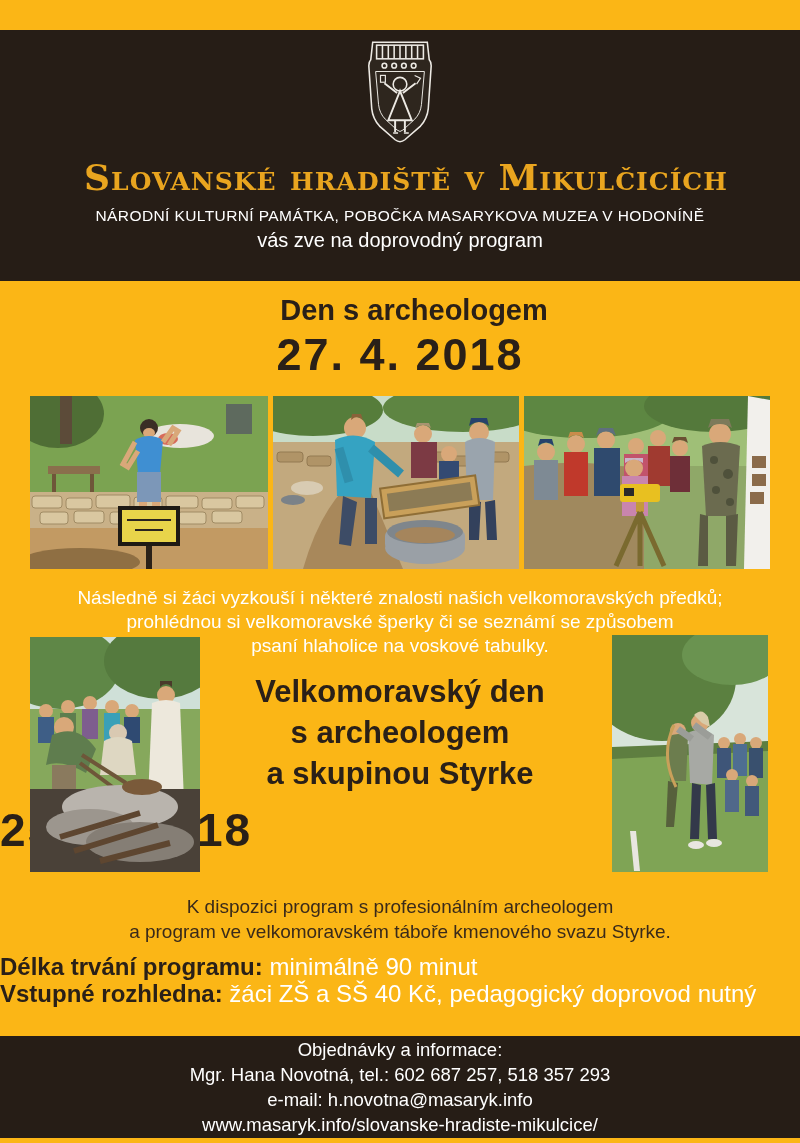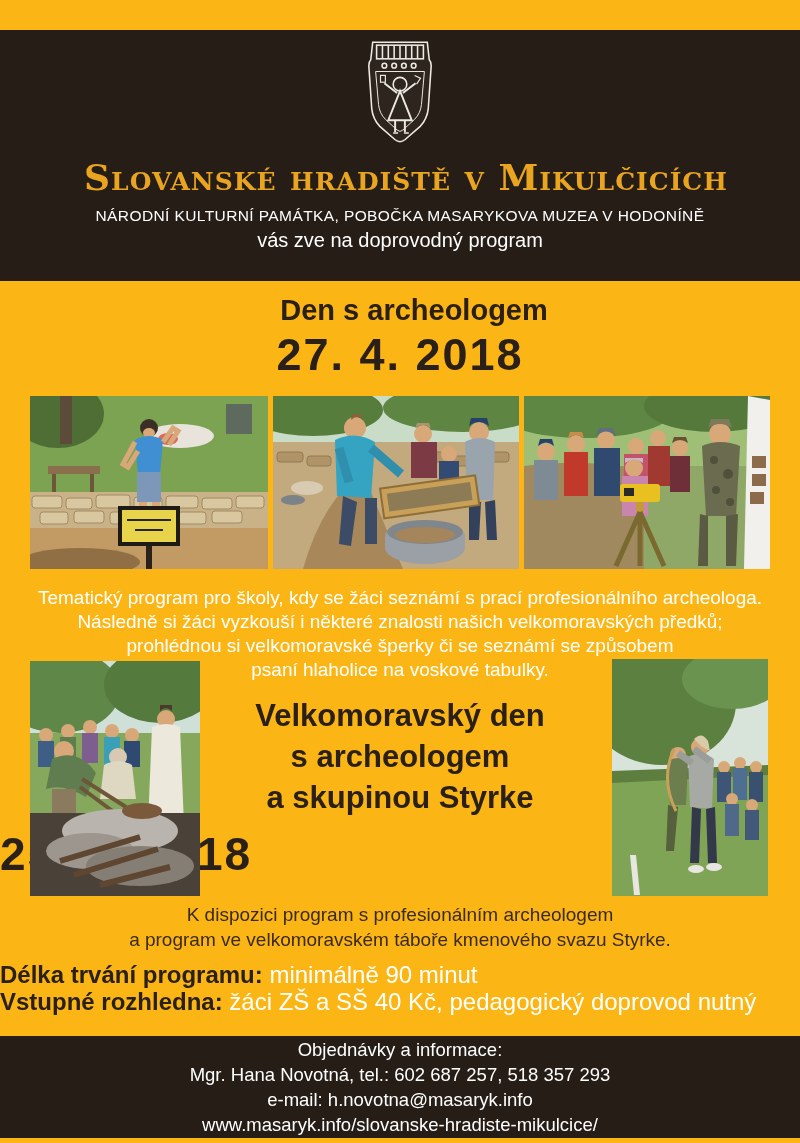--- a/index.html
+++ b/index.html
@@ -47,21 +47,21 @@
 
   
   .event2{ position:relative; height:218px; margin-top:0; }
   .photo-left{ position:absolute; left:30px; top:-21px; width:170px; height:235px; overflow:hidden; }
   .photo-right{ position:absolute; right:32px; top:-23px; width:156px; height:237px; overflow:hidden; }
   .event2-center{ padding-top:13px; text-align:center; }
   .event2-title-line{ font-size:31px; line-height:41px; font-weight:bold; color:#2A2018; }
   .event2-date{ margin-top:9px; font-size:46px; font-weight:bold; letter-spacing:2px; color:#2A2018; }
 
   .para-2{
-    margin-top:2px; text-align:center; color:#3A2A1A; font-size:19px; line-height:25px;
+    margin-top:18px; text-align:center; color:#3A2A1A; font-size:19px; line-height:25px;
   }
 
   .info-block{ margin-top:9px; font-size:24px; line-height:27px; }
   .info-label{ font-weight:bold; color:#2A2018; }
   .info-value{ color:#fff; }
 
   
   .footer{
     position:absolute; left:0; bottom:5px; width:100%; height:102px;
     background:#261D16; color:#fff; text-align:center;
@@ -273,21 +273,20 @@
             <rect x="228" y="60" width="14" height="12"></rect>
             <rect x="228" y="78" width="14" height="12"></rect>
             <rect x="226" y="96" width="14" height="12"></rect>
           </g>
       </svg>
     </div>
   </div>
 
   <div class="para-1">
 
-  <div>Tematický program pro školy, kdy se žáci seznámí s prací profesionálního archeologa.</div>
       <div>Následně si žáci vyzkouší i některé znalosti našich velkomoravských předků;</div>
       <div>prohlédnou si velkomoravské šperky či se seznámí se způsobem</div>
       <div>psaní hlaholice na voskové tabulky.</div>
     </div>
 
   <div class="event2">
     <div class="photo photo-left" aria-label="costumed-reenactors-cooking-over-campfire-with-school-group">
       <svg viewBox="0 0 170 235" width="170" height="235">
         <rect width="170" height="90" fill="#CFE0D8"></rect>
         <ellipse cx="30" cy="30" rx="60" ry="42" fill="#5F8747"></ellipse>

